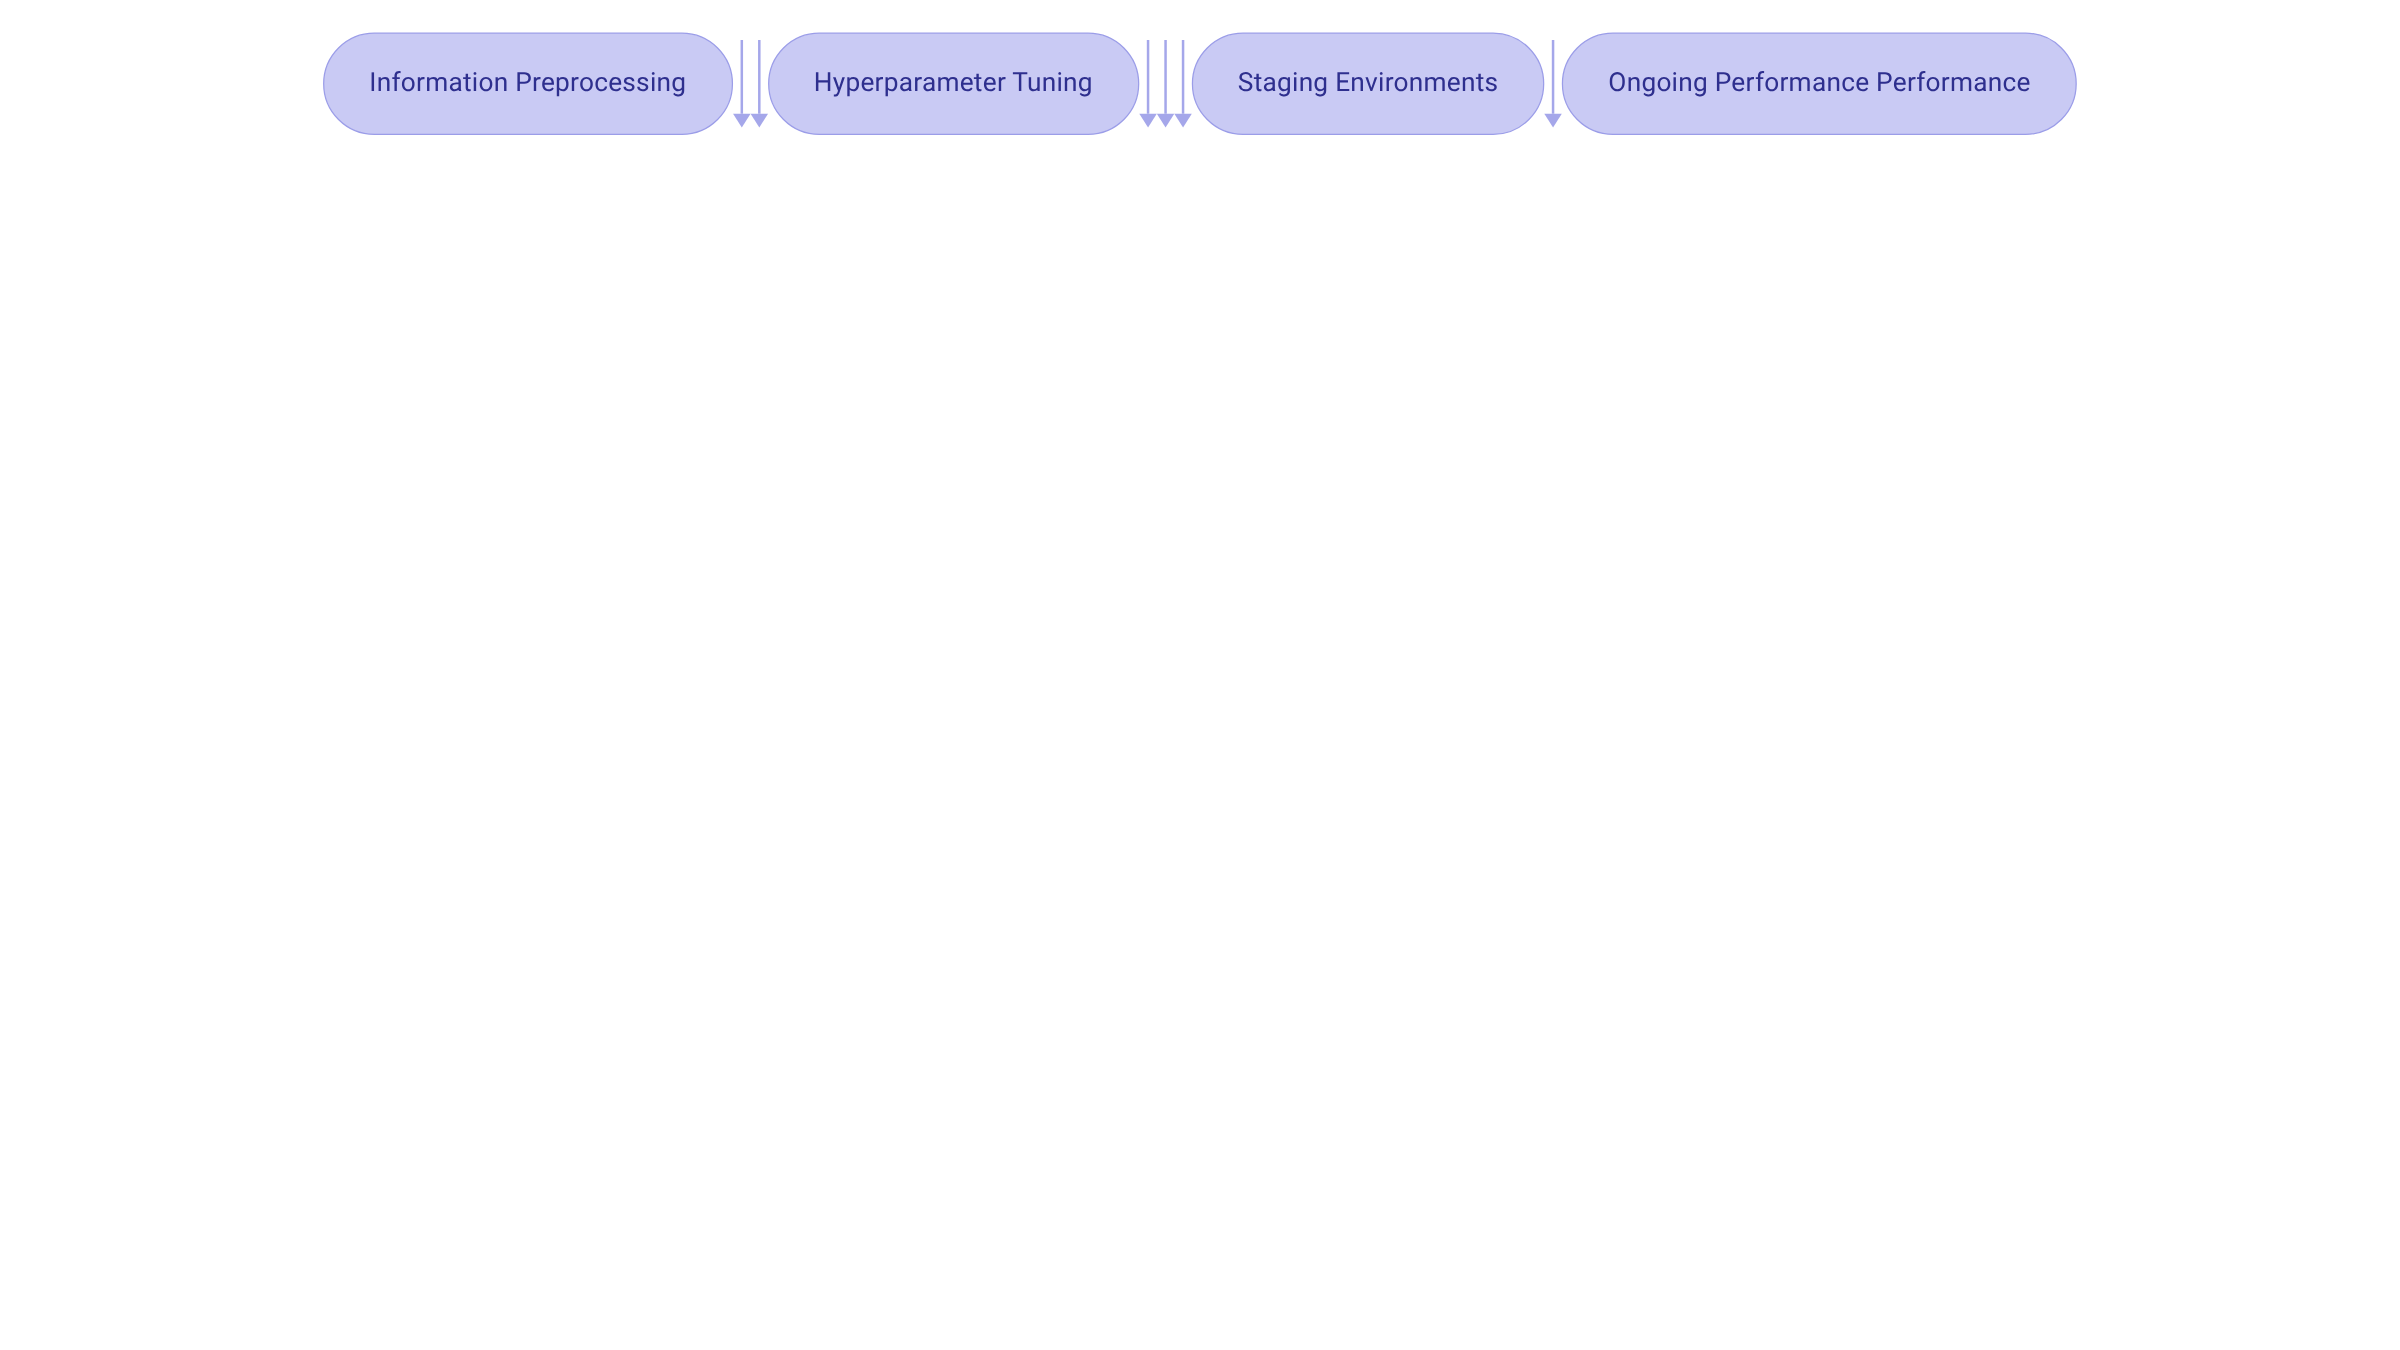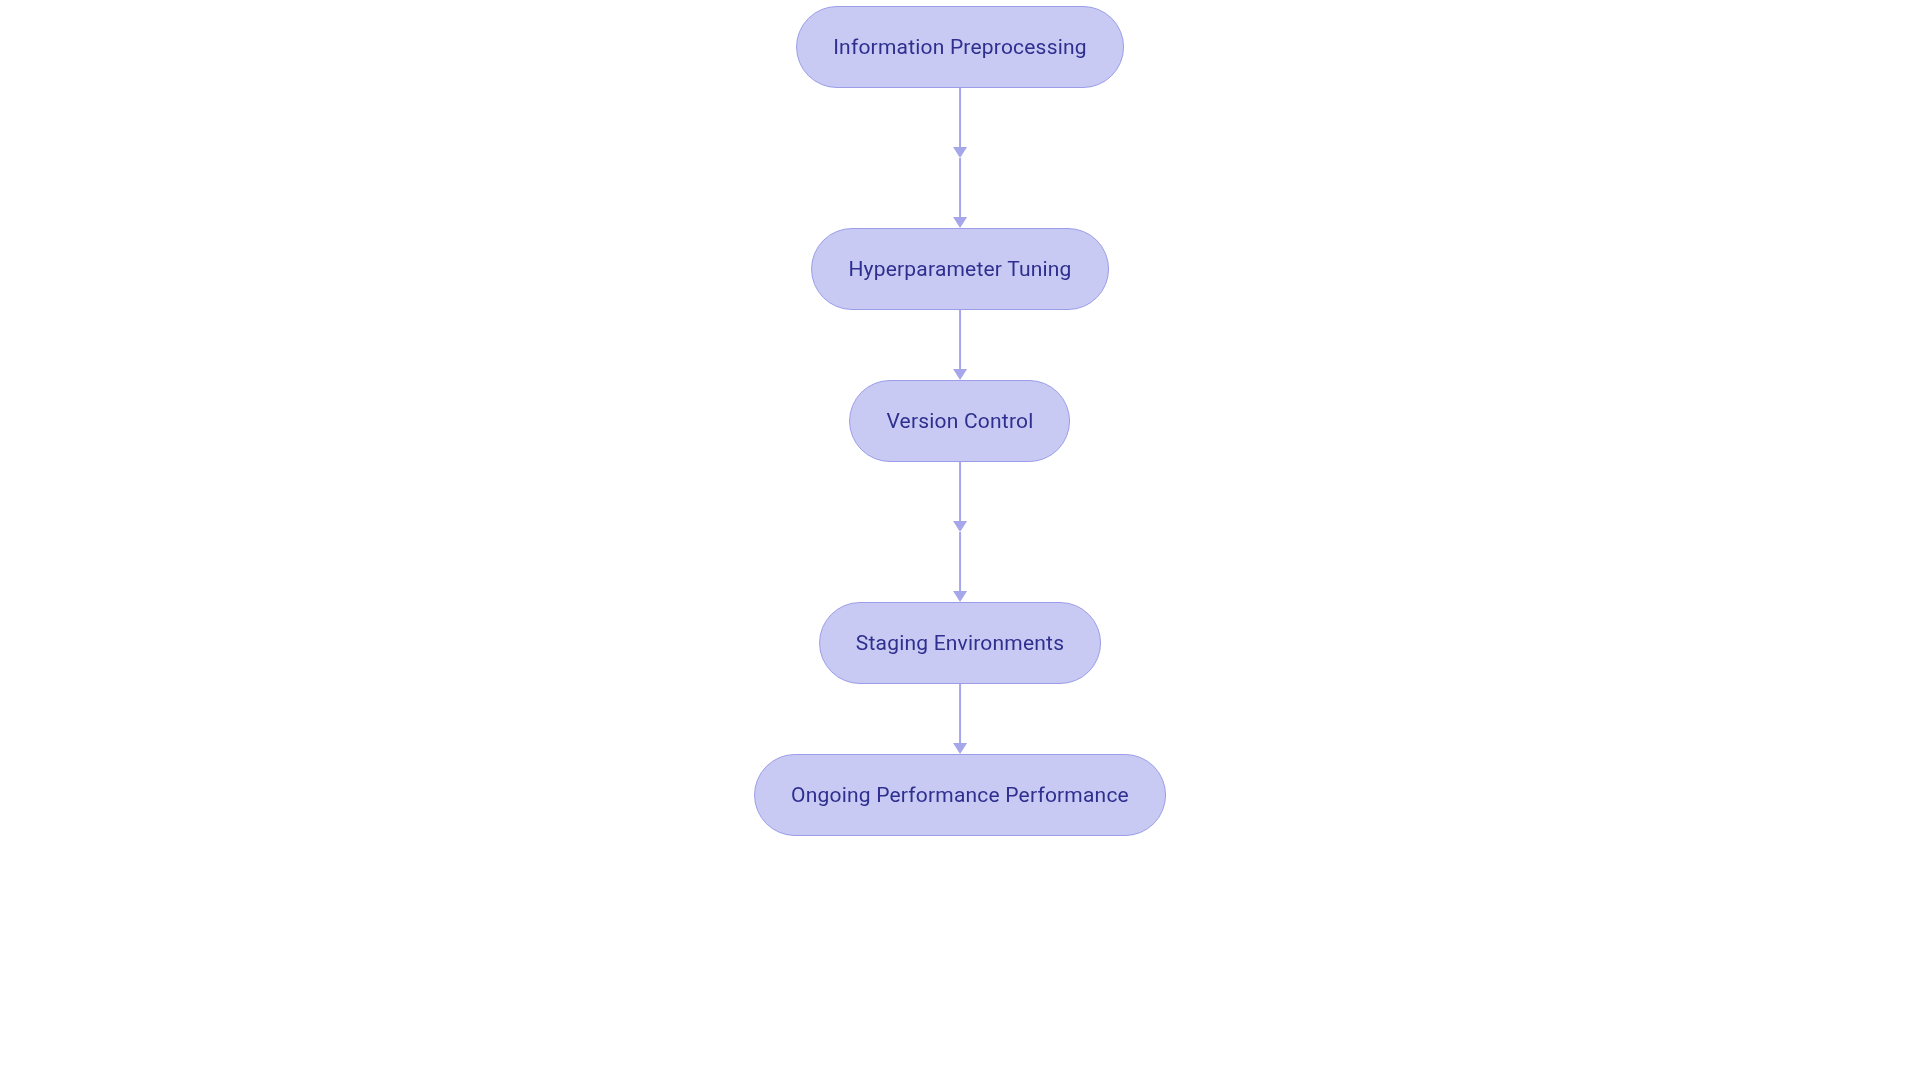--- a/index.html
+++ b/index.html
@@ -6,24 +6,24 @@
   body {
     width: 1920px;
     height: 1080px;
     background: #ffffff;
     font-family: -apple-system, BlinkMacSystemFont, "Segoe UI", Roboto, sans-serif;
     position: relative;
   }
   .flowchart {
     position: absolute;
     left: 50%;
-    top: 6px;
+    top: 26px;
     transform: translateX(-50%);
     display: flex;
-    flex-direction: column;
+    flex-direction: row;
     align-items: center;
   }
   .node {
     background: #c9caf4;
     border: 1px solid #9b9de8;
     border-radius: 999px;
     padding: 22px 36px;
     display: flex;
     align-items: center;
     justify-content: center;
@@ -77,23 +77,20 @@
 
   <div class="node">
     <span class="node-label">Hyperparameter Tuning</span>
   </div>
 
   <div class="connector">
     <div class="connector-line"></div>
     <div class="connector-arrow"></div>
   </div>
 
-  <div class="node">
-    <span class="node-label">Version Control</span>
-  </div>
 
   <div class="connector">
     <div class="connector-line"></div>
     <div class="connector-arrow"></div>
   </div>
 
 
   <div class="connector">
     <div class="connector-line"></div>
     <div class="connector-arrow"></div>

